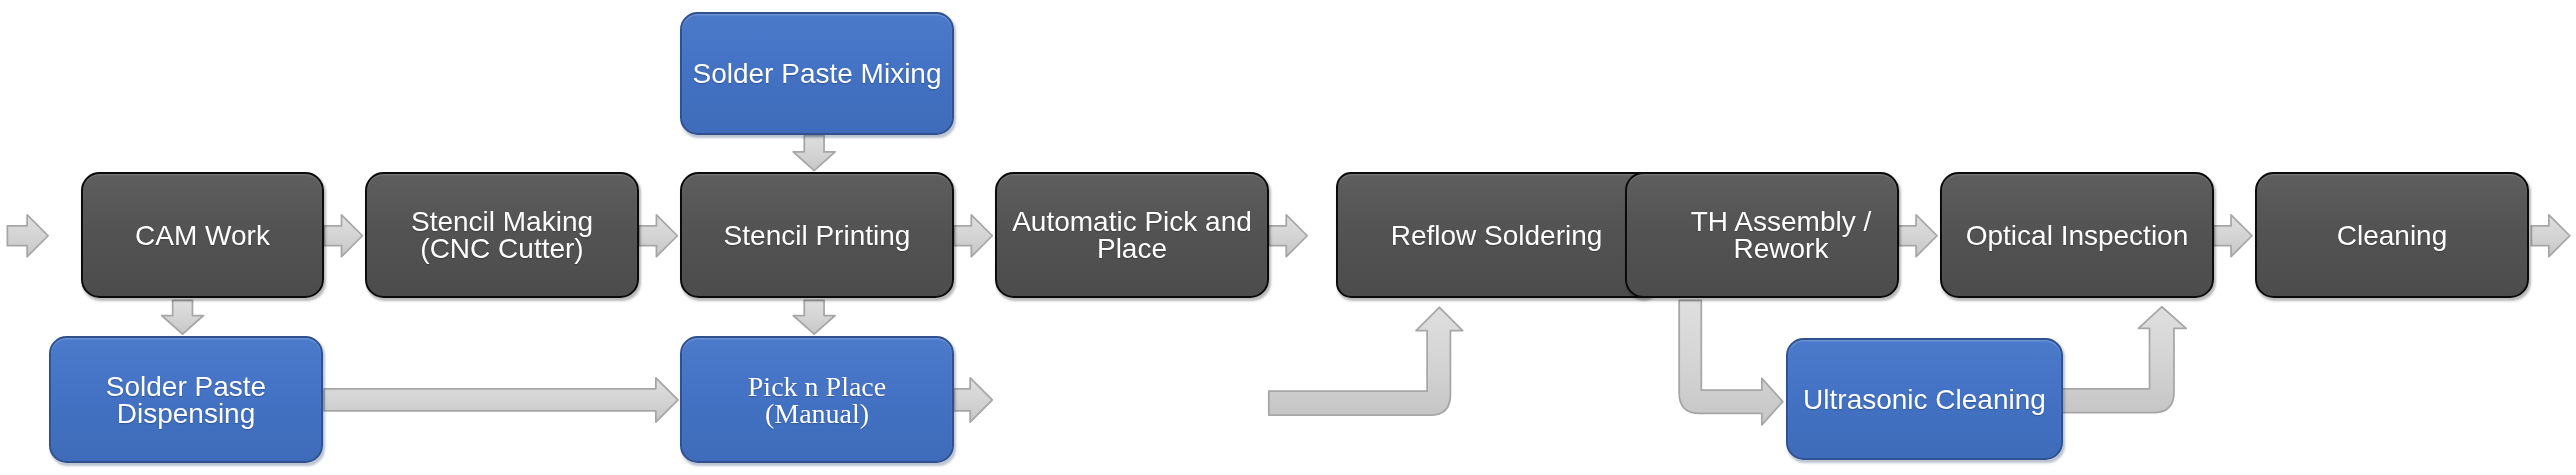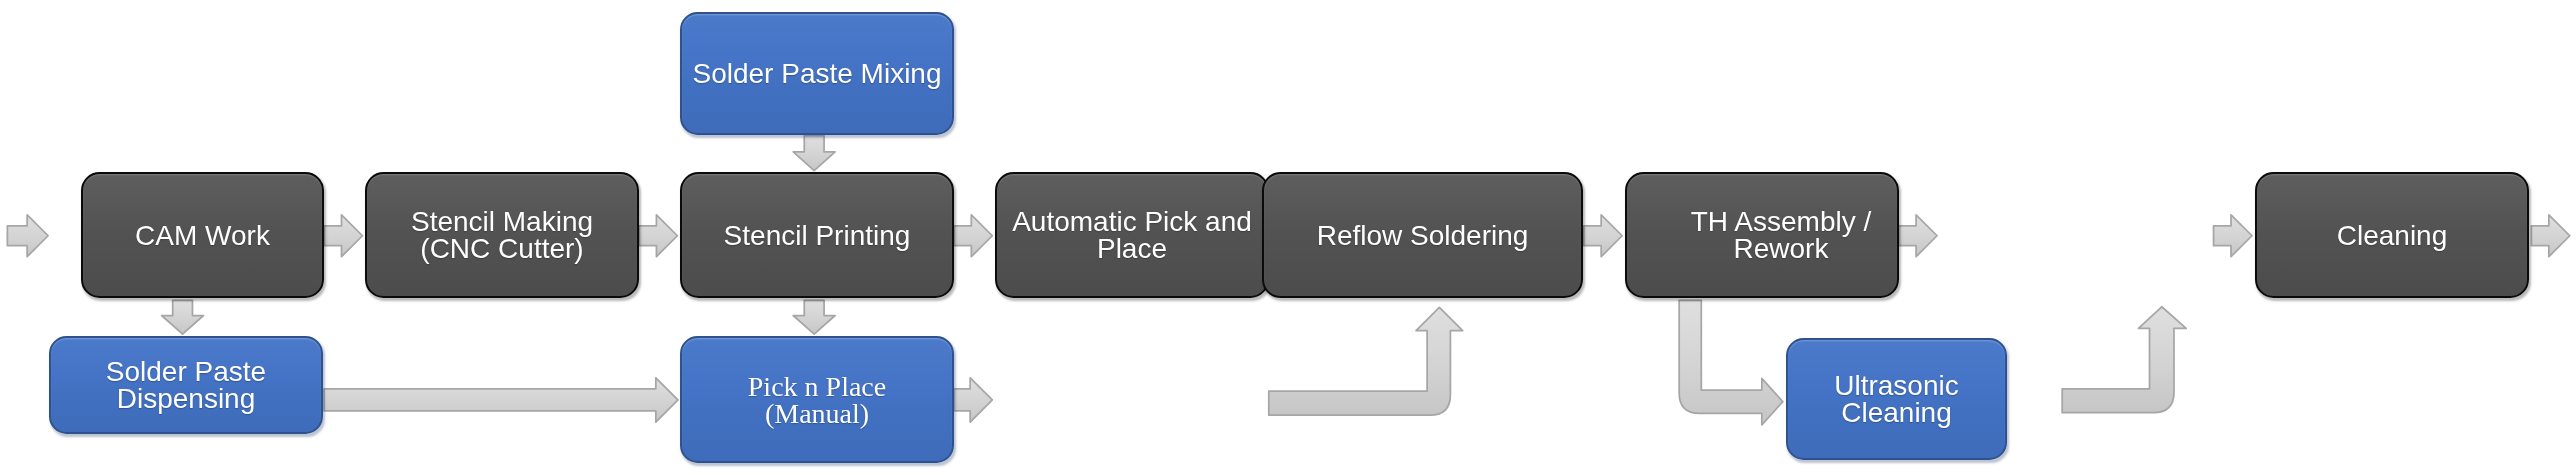--- a/index.html
+++ b/index.html
@@ -94,36 +94,39 @@
     <span>Stencil Printing</span>
   </div>
   <div class="node dark" style="left:365px; top:172px; width:274px; height:126px;">
     <span>Stencil Making
 (CNC Cutter)</span>
   </div>
   <div class="node dark" style="left:995px; top:172px; width:274px; height:126px;">
     <span>Automatic Pick and
 Place</span>
   </div>
-  <div class="node dark" style="left:1262px; top:172px; width:321px; height:126px;">
+  <div class="node dark" style="left:1336px; top:172px; width:321px; height:126px;border-radius:15px;">
     <span>Reflow Soldering</span>
   </div>
   <div class="node dark" style="left:1625px; top:172px; width:274px; height:126px;padding-left:38px;">
     <span>TH Assembly /
 Rework</span>
   </div>
+  <div class="node dark" style="left:1940px; top:172px; width:274px; height:126px;">
+    <span>Optical Inspection</span>
+  </div>
   <div class="node dark" style="left:2255px; top:172px; width:274px; height:126px;">
     <span>Cleaning</span>
   </div>
 
-  <div class="node blue" style="left:49px; top:336px; width:274px; height:98px;">
+  <div class="node blue" style="left:49px; top:336px; width:274px; height:127px;">
     <span>Solder Paste
 Dispensing</span>
   </div>
   <div class="node blue" style="left:680px; top:336px; width:274px; height:127px;font-family:Liberation Serif, serif;">
     <span>Pick n Place (Manual)</span>
   </div>
-  <div class="node blue" style="left:1786px; top:338px; width:221px; height:122px;">
+  <div class="node blue" style="left:1786px; top:338px; width:277px; height:122px;">
     <span>Ultrasonic Cleaning</span>
   </div>
 
 </div>
 
 
 </body></html>

